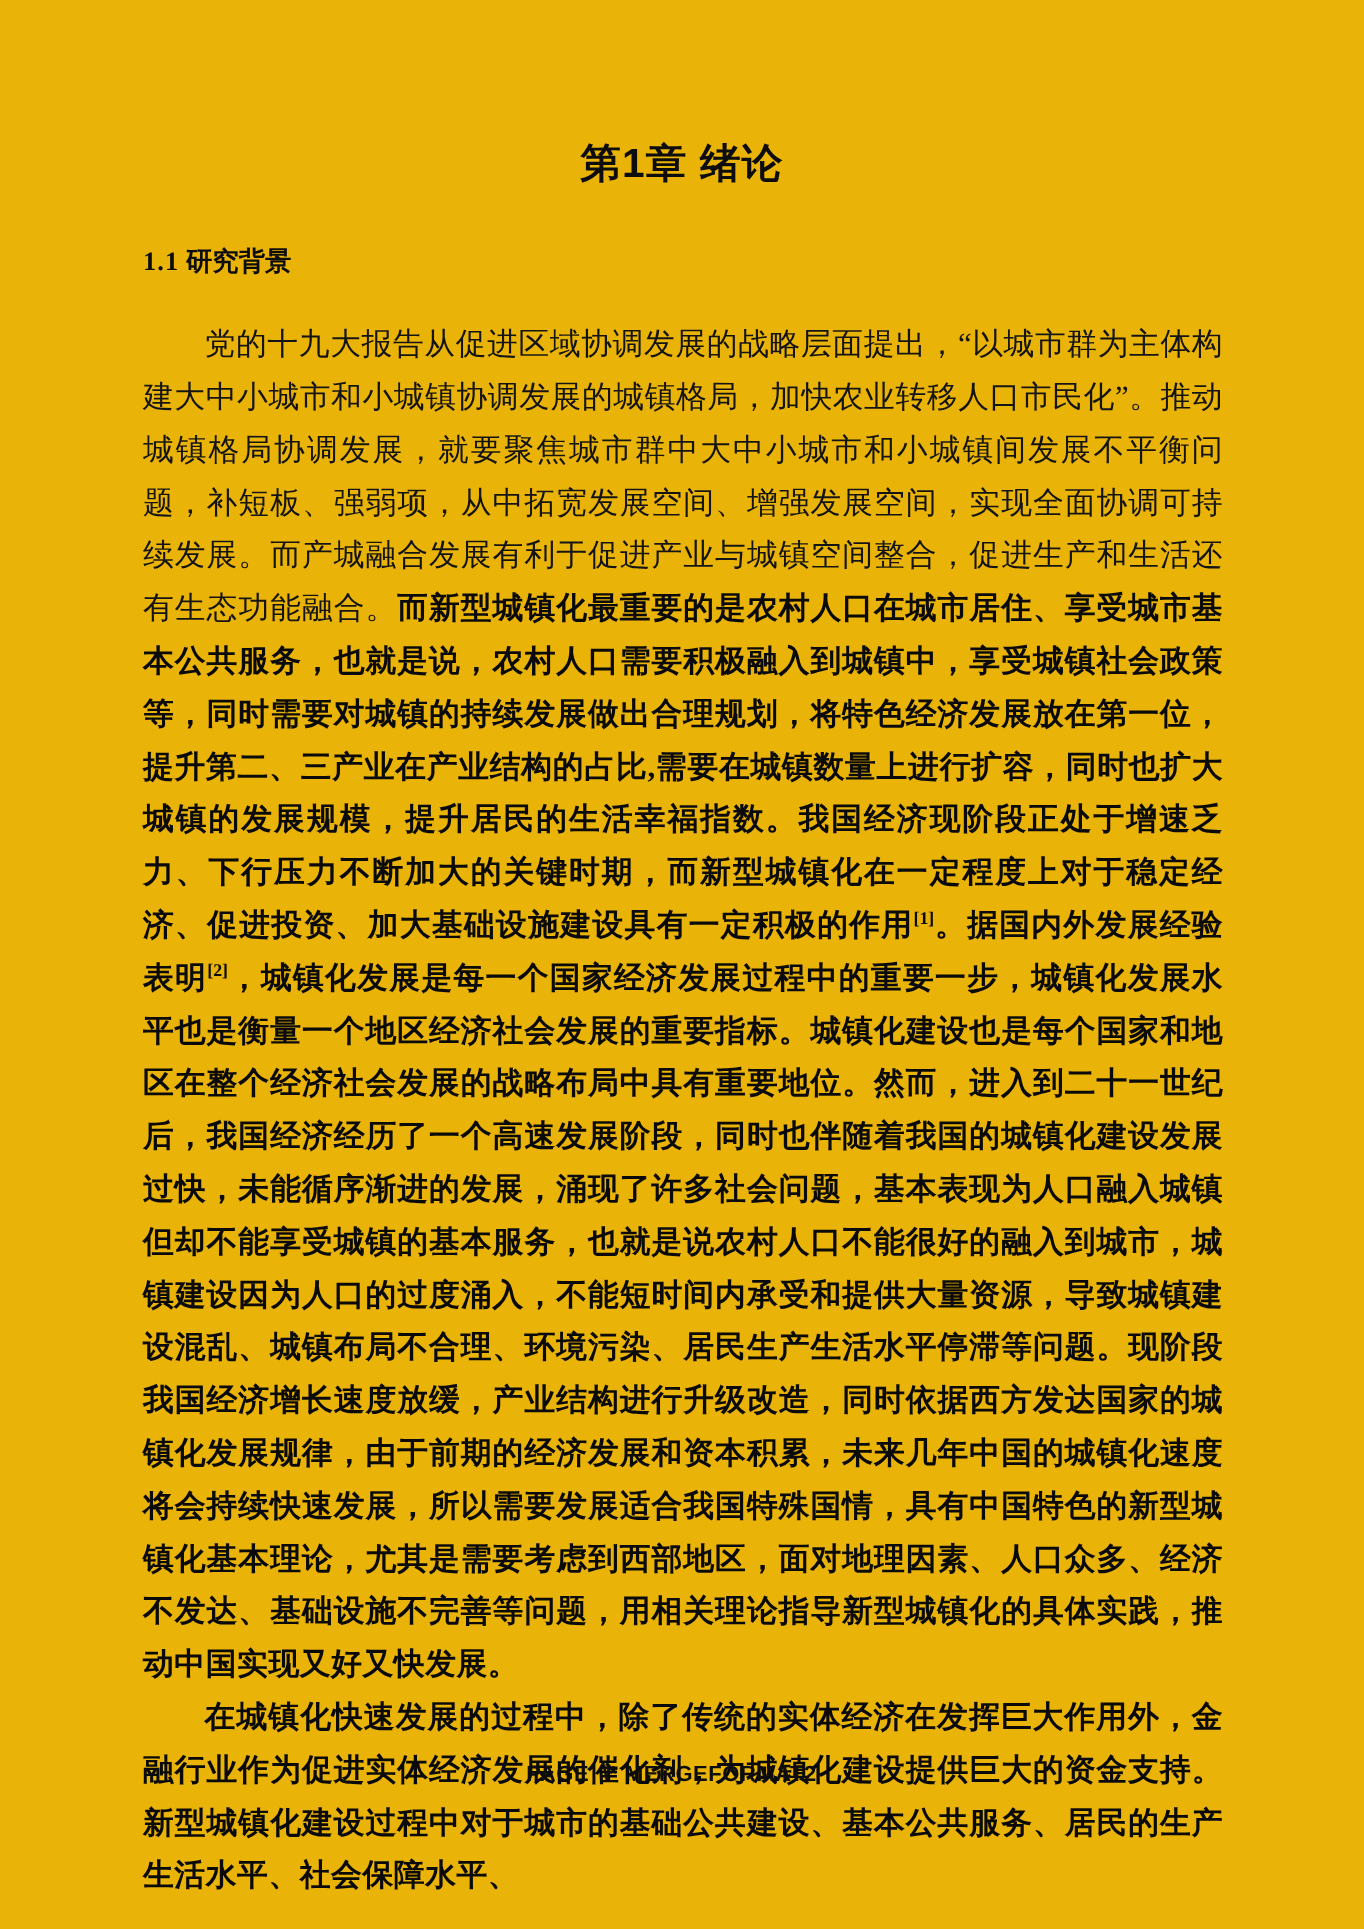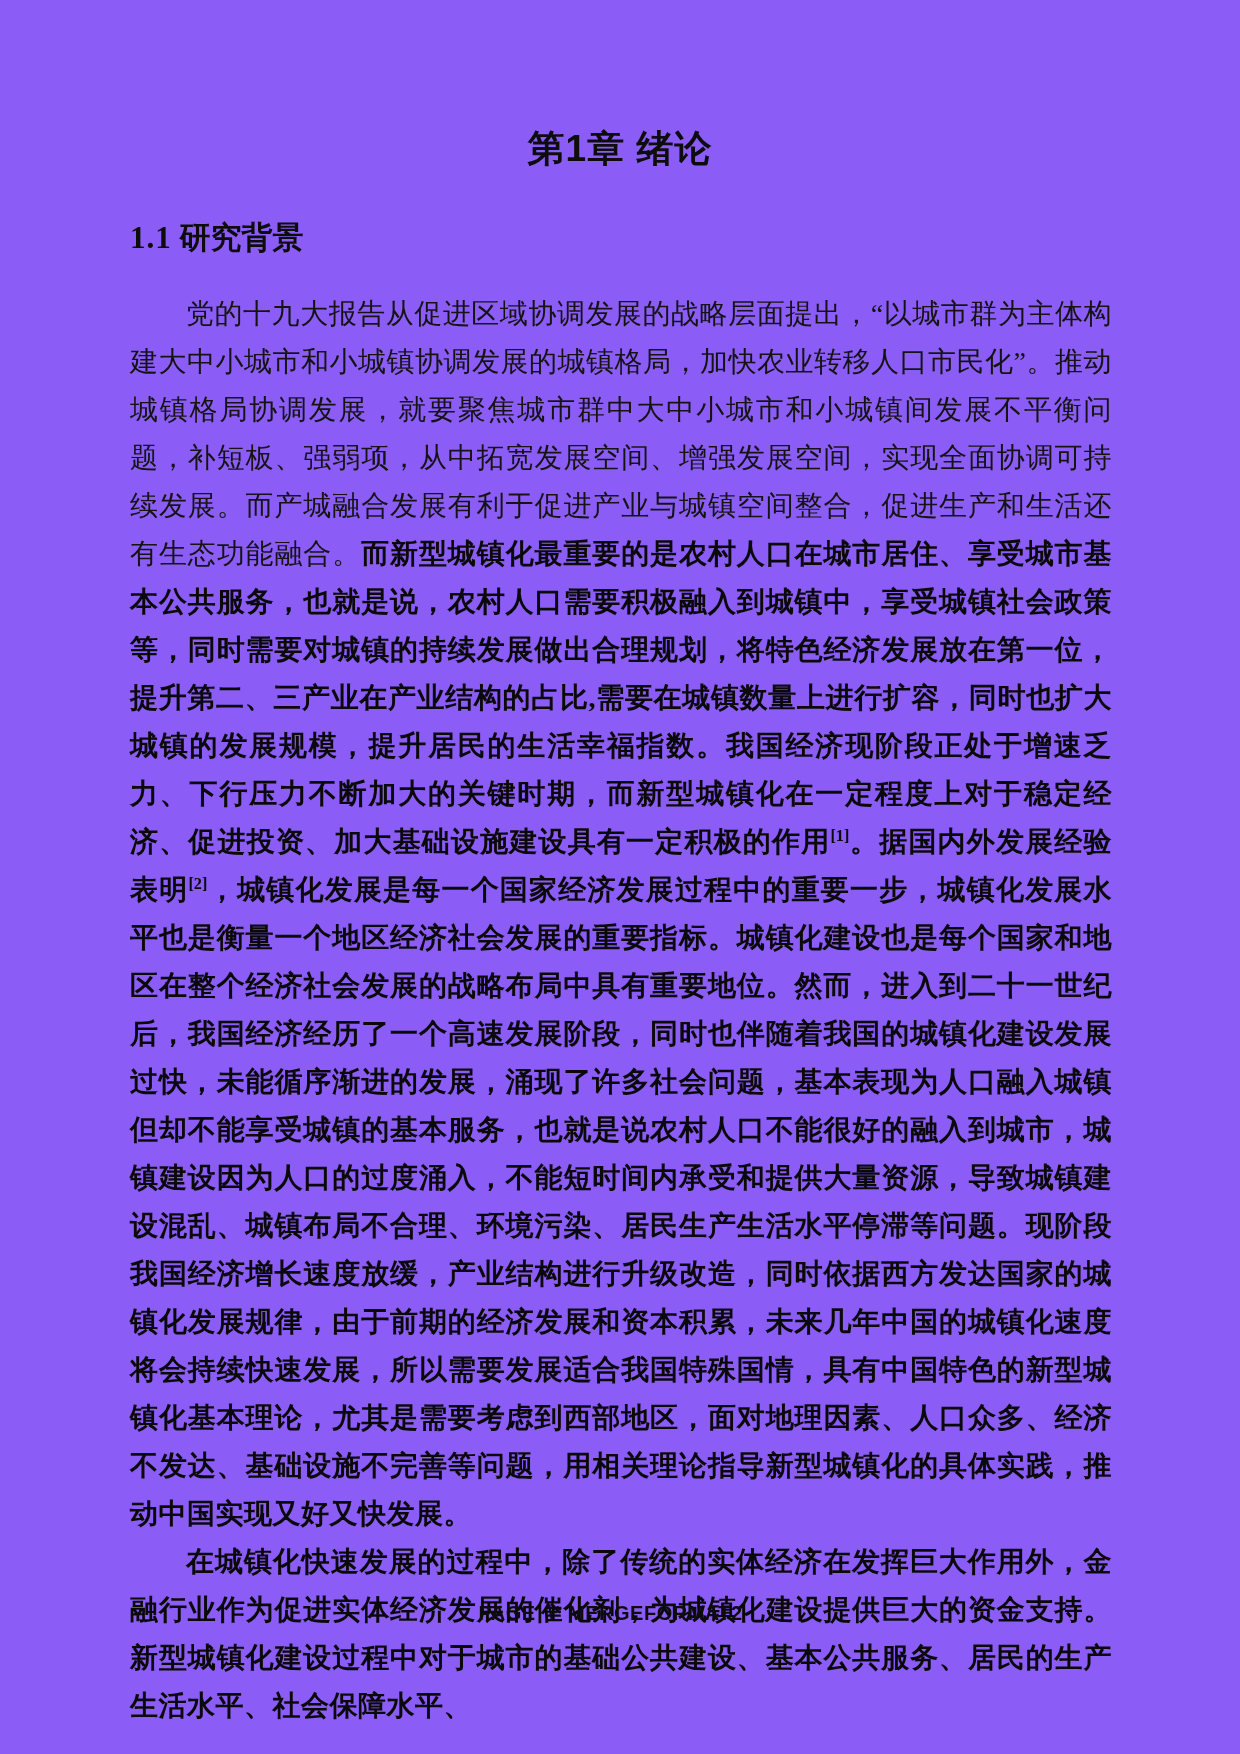--- a/index.html
+++ b/index.html
@@ -1,38 +1,38 @@
 <!DOCTYPE html>
 <html lang="zh"><head>
 <meta charset="utf-8">
 <style>
   html, body { margin: 0; padding: 0; background: #e8e8e8; }
   .page {
     position: relative;
     width: 1240px;
     height: 1754px;
     margin: 0 auto;
-    background: #8b5cf6;
+    background: #eab308;
     overflow: hidden;
     color: #111;
   }
   .chapter-title {
     margin: 0;
     padding-top: 126px;
     text-align: center;
     font-family: "Liberation Sans", "DejaVu Sans", sans-serif;
     font-size: 37px;
     line-height: 46px;
     font-weight: 700;
     letter-spacing: 1px;
     color: #0d0d0d;
   }
   .section-heading {
     margin: 50px 0 0 130px;
-    font-size: 31px;
+    font-size: 24px;
     line-height: 32px;
     font-weight: 700;
     color: #0d0d0d;
   }
   .section-heading .sec-num {
     font-family: "Liberation Serif", "DejaVu Serif", serif;
     letter-spacing: 1px;
   }
   .section-heading .sec-title {
     font-family: "Liberation Sans", "DejaVu Sans", sans-serif;

